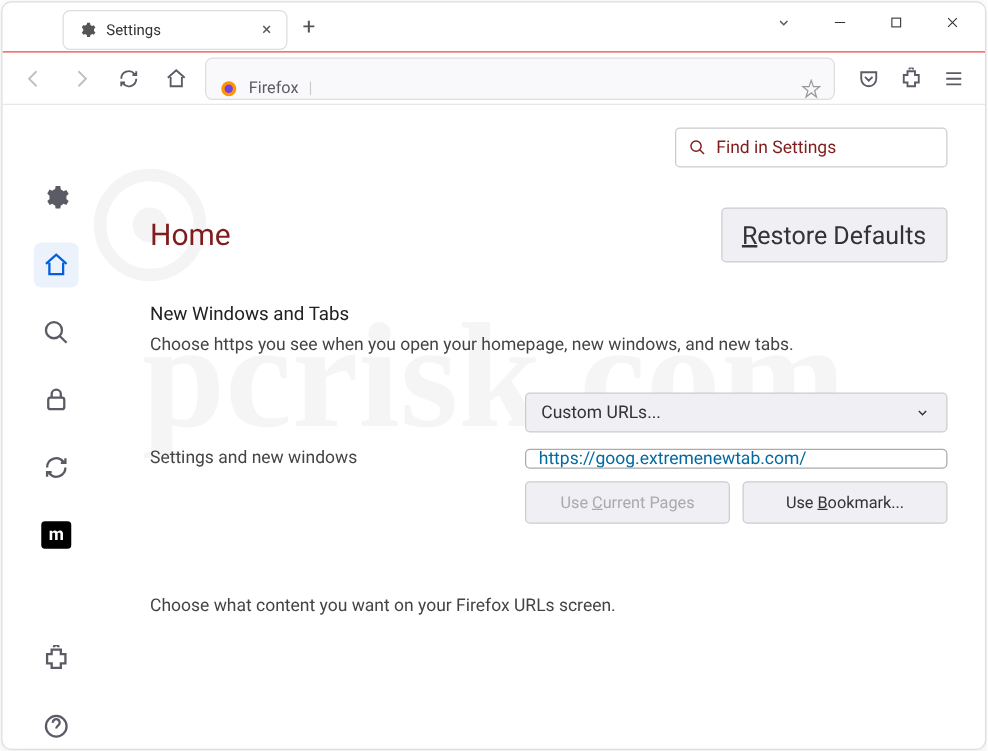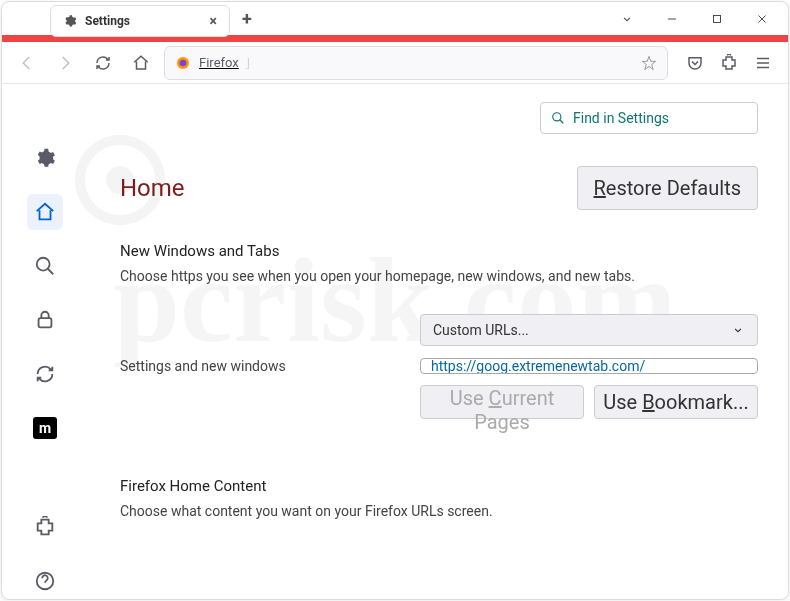--- a/index.html
+++ b/index.html
@@ -1,61 +1,61 @@
 <!DOCTYPE html>
 <html><head>
   <meta charset="utf-8">
   <style>
     * { margin: 0; padding: 0; box-sizing: border-box; font-family: -apple-system, BlinkMacSystemFont, "Segoe UI", Roboto, sans-serif; }
     body { width: 790px; height: 601px; background: #fff; overflow: hidden; position: relative; }
     
     .window-frame { border: 1px solid #ddd; border-radius: 8px; width: 788px; height: 599px; margin: 1px; overflow: hidden; background: #fff; box-shadow: 0 2px 10px rgba(0,0,0,0.08); }
     
-    .titlebar { height: 40px; display: flex; align-items: flex-end; justify-content: space-between; border-bottom: 7px solid #ef4444; font-weight: bold; }
+    .titlebar { height: 40px; display: flex; align-items: flex-start; justify-content: space-between; border-bottom: 1px solid #ef4444; }
     .tab-area { display: flex; align-items: center; height: 100%; padding-left: 48px; }
     .tab { display: flex; align-items: center; gap: 8px; padding: 0 12px; height: 32px; border: 1px solid #ddd; border-radius: 6px; background: #fff; margin-top: 4px; min-width: 180px; font-size: 12px; color: #333; }
     .tab-close { margin-left: auto; font-size: 14px; color: #555; cursor: pointer; }
     .new-tab { margin-left: 12px; font-size: 18px; color: #555; cursor: pointer; }
     .window-controls { display: flex; align-items: center; gap: 0; padding-right: 4px; }
     .win-ctrl { width: 45px; height: 32px; display: flex; align-items: center; justify-content: center; cursor: pointer; }
     .win-ctrl svg { width: 14px; height: 14px; }
     
     .toolbar { height: 42px; display: flex; align-items: center; gap: 8px; padding: 0 10px; border-bottom: 1px solid #e8e8e8; }
     .tb-btn { width: 30px; height: 30px; display: flex; align-items: center; justify-content: center; border-radius: 4px; cursor: pointer; color: #5b5b66; }
     .tb-btn.disabled { color: #bfbfc9; cursor: default; }
-    .urlbar { flex: 1; height: 30px; border: 1px solid #ddd; border-radius: 6px; display: flex; align-items: center; padding: 16px 10px; gap: 8px; background: #f9f9fb; text-decoration: underline; }
+    .urlbar { flex: 1; height: 30px; border: 1px solid #ddd; border-radius: 6px; display: flex; align-items: flex-start; padding: 16px 10px; gap: 8px; background: #f9f9fb; }
     .url-prefix { font-size: 13px; color: #5b5b66; }
     .url-divider { color: #ccc; font-size: 13px; }
     .url-text { font-size: 13px; color: #5b5b66; }
     .url-star { margin-left: auto; color: #999; }
     .tb-right { display: flex; gap: 4px; margin-left: 4px; }
     
     .content { display: flex; height: calc(100% - 82px); }
     .sidebar { width: 86px; padding-top: 56px; display: flex; flex-direction: column; align-items: center; gap: 18px; }
     .sb-item { width: 36px; height: 36px; display: flex; align-items: center; justify-content: center; border-radius: 6px; cursor: pointer; color: #5b5b66; }
     .sb-item.active { color: #0060df; background: #ebf2fc; }
     .sb-spacer { flex: 1; }
     .sb-icon-m { width: 24px; height: 22px; background: #000; color: #fff; font-weight: bold; font-size: 14px; display: flex; align-items: center; justify-content: center; border-radius: 3px; }
     
     .main { flex: 1; padding: 18px 30px 20px 32px; overflow-y: auto; position: relative; }
     .search-row { display: flex; justify-content: flex-end; margin-bottom: 32px; }
-    .find-input { width: 218px; height: 32px; border: 1px solid #ccc; border-radius: 4px; display: flex; align-items: center; padding: 0 10px; gap: 8px; color: #0f766e; font-size: 14px; }
+    .find-input { width: 218px; height: 32px; border: 1px solid #ccc; border-radius: 4px; display: flex; align-items: center; padding: 0 10px; gap: 8px; color: #7f1d1d; font-size: 14px; }
     .heading-row { display: flex; justify-content: space-between; align-items: center; margin-bottom: 32px; }
     .heading { font-size: 24px; font-weight: 400; color: #7f1d1d; }
     .restore-btn { height: 44px; padding: 0 16px; border: 1px solid #ccc; border-radius: 4px; background: #f0f0f4; font-size: 20px; cursor: pointer; color: #333; margin-left: 46px; }
     .section-title { font-size: 15px; font-weight: 400; color: #222; margin-bottom: 8px; }
     .section-desc { font-size: 14px; color: #444; margin-bottom: 30px; }
     
     .form-row { display: flex; align-items: center; margin-bottom: 10px; gap: 20px; }
     .form-label { width: 280px; font-size: 14px; color: #444; }
     .form-control { flex: 1; }
     .select-box { display: flex; align-items: center; justify-content: space-between; height: 32px; padding: 0 12px; border: 1px solid #ccc; border-radius: 4px; background: #f0f0f4; font-size: 14px; cursor: pointer; color: #333; }
     .text-input { width: 100%; height: 16px; padding: 4px 10px; border: 1px solid #aaa; border-radius: 4px; font-size: 14px; color: #0369a1; }
     .btn-row { display: flex; gap: 10px; margin-top: 8px; margin-bottom: 24px; }
-    .btn-secondary { flex: 1; height: 34px; border: 1px solid #ccc; border-radius: 4px; background: #f0f0f4; font-size: 20px; color: #333; cursor: pointer; }
+    .btn-secondary { flex: 1; height: 34px; border: 1px solid #ccc; border-radius: 4px; background: #f0f0f4; font-size: 13px; color: #333; cursor: pointer; }
     .btn-secondary.disabled { color: #aaa; cursor: default; }
     
     .underline { text-decoration: underline; }
     
     .watermark { position: absolute; top: 50%; left: 50%; transform: translate(-50%, -50%); font-size: 120px; font-weight: 700; color: rgba(0,0,0,0.04); pointer-events: none; white-space: nowrap; font-family: Georgia, serif; }
     .wm-circles { position: absolute; top: 130px; left: 70px; pointer-events: none; opacity: 0.04; }
     
     svg { display: block; }
   </style>
 </head>
@@ -246,17 +246,16 @@
           <button class="btn-secondary disabled">Use <span class="underline">C</span>urrent Pages</button>
           <button class="btn-secondary">Use <span class="underline">B</span>ookmark...</button>
         </div>
       </div>
 
       <div style="height:14px"></div>
 
       <div class="form-row" style="margin-bottom:34px">
       </div>
 
-      <div class="section-title">Firefox Home Content</div>
       <div class="section-desc">Choose what content you want on your Firefox URLs screen.</div>
     </div>
   </div>
 </div>
 
 </body></html>

